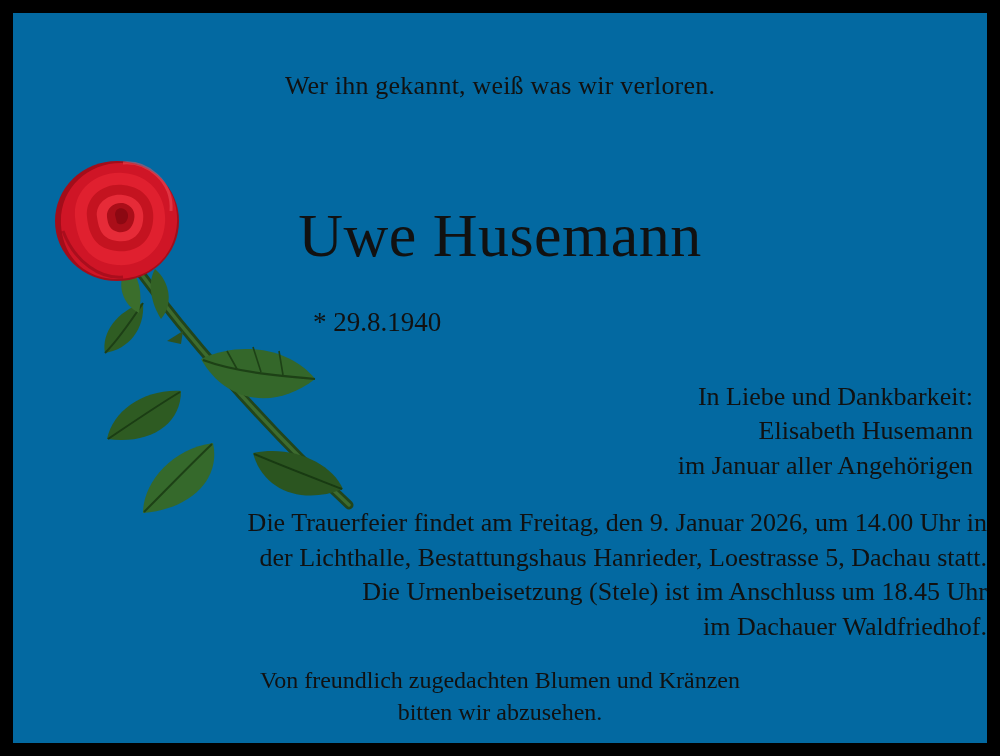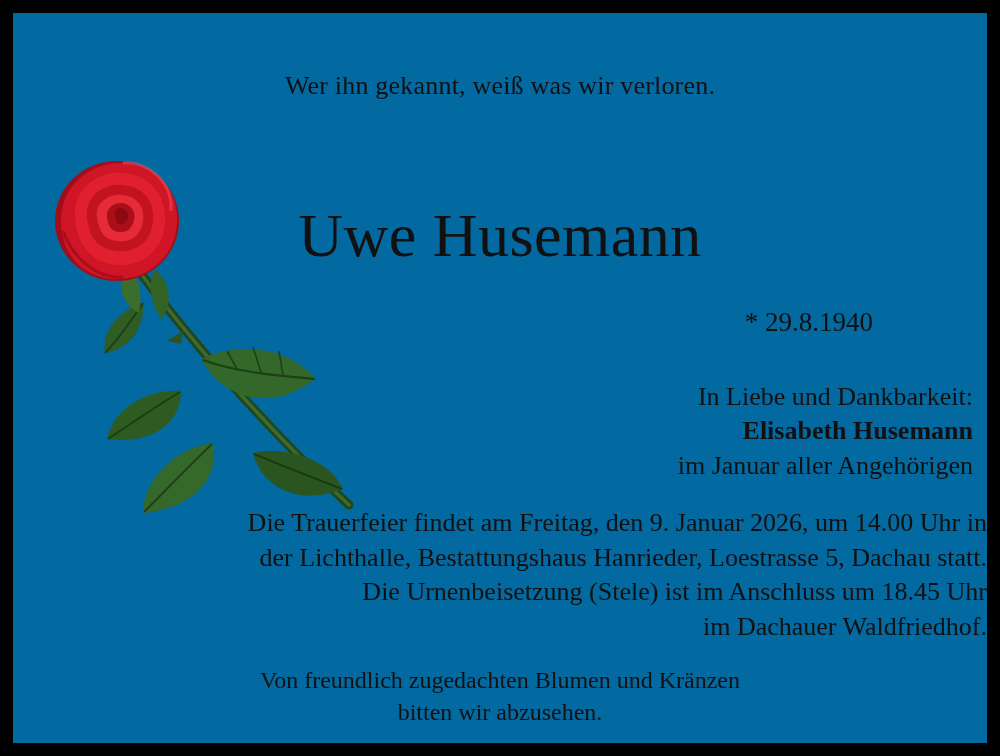--- a/index.html
+++ b/index.html
@@ -65,39 +65,39 @@
     letter-spacing: 0.5px;
     margin-top: 48px;
   }
 
   .dates {
     position: absolute;
     top: 294px;
     left: 300px;
     width: 560px;
     display: flex;
-    justify-content: flex-end;
+    justify-content: flex-start;
     gap: 108px;
     font-size: 27px;
   }
   .dates .date-item {
     white-space: nowrap;
   }
 
   .dedication {
     position: absolute;
     top: 367px;
     left: 360px;
     width: 600px;
     text-align: right;
     font-size: 26px;
     line-height: 1.32;
   }
   .dedication .mourner {
-    font-weight: bold;
+    font-weight: normal;
   }
 
   .details {
     position: absolute;
     top: 493px;
     left: 0;
     width: 100%;
     text-align: right;
     font-size: 26px;
     line-height: 1.33;

